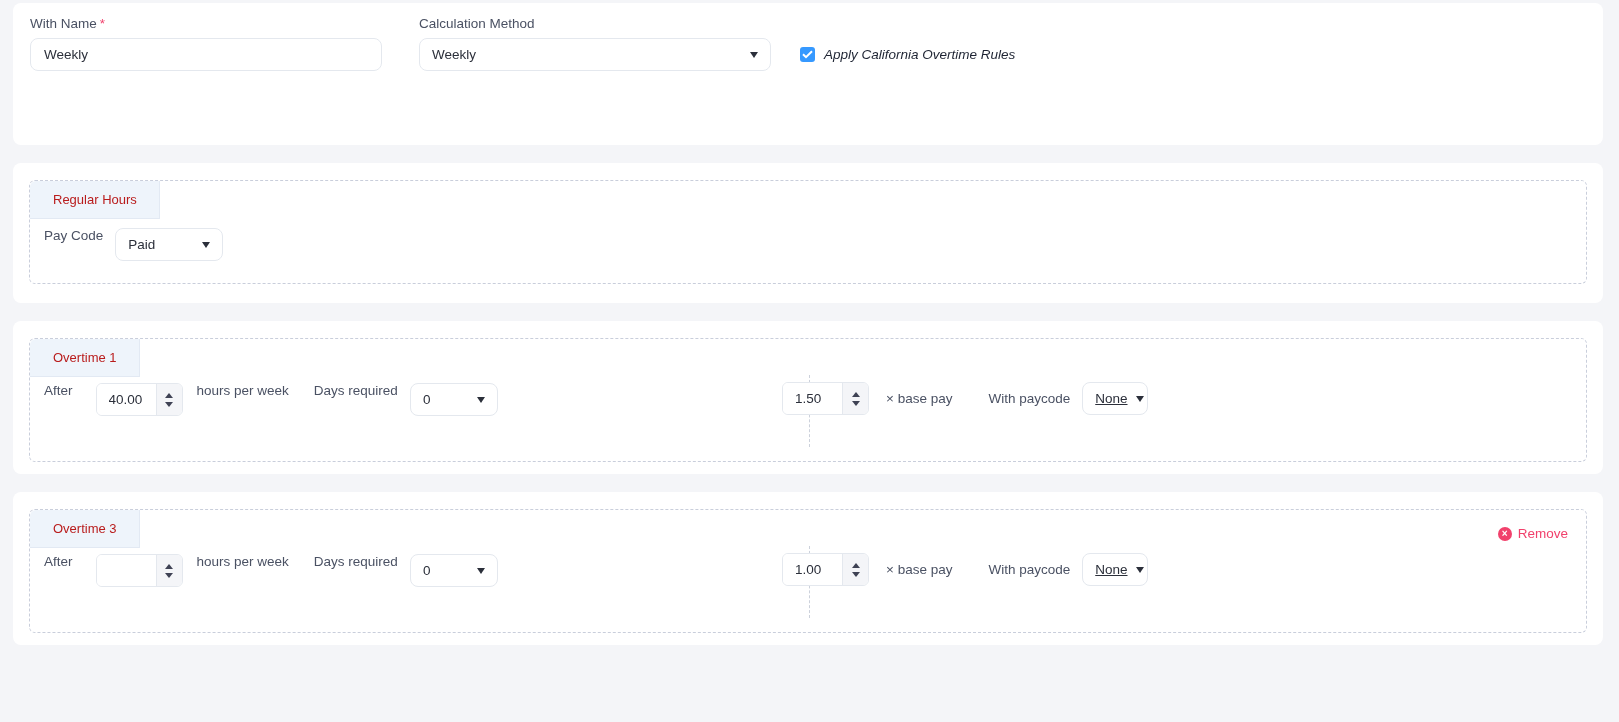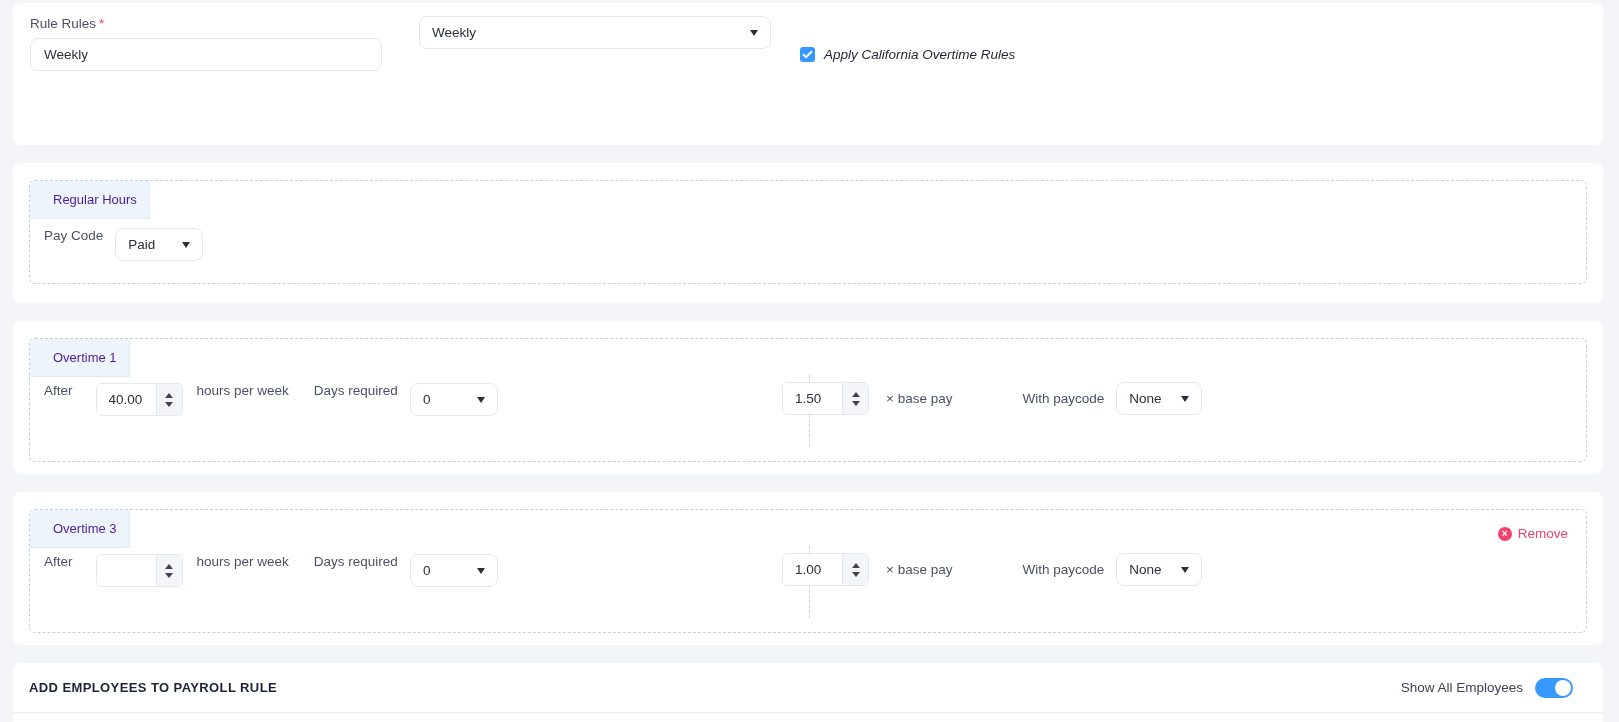--- a/index.html
+++ b/index.html
@@ -87,22 +87,22 @@
     position: relative;
   }
   .panel-regular { height: 104px; }
   .panel-ot { height: 124px; }
   .tab {
     display: inline-block;
     background: #eef4fb;
     border-right: 1px solid #e2e9f3;
     border-bottom: 1px solid #e2e9f3;
     border-top-left-radius: 6px;
-    padding: 11px 12px 11px 23px;
-    font-size: 13px; color: #4c1d95;
+    padding: 11px 22px 11px 23px;
+    font-size: 13px; color: #b91c1c;
   }
   .row { display: flex; align-items: flex-start; margin: 6px 0 0 14px; }
   .row-regular { margin-top: 9px; }
   .inline-label { font-size: 13.5px; color: #4a5163; white-space: nowrap; }
 
   .num-wrap {
     display: flex; align-items: stretch; height: 33px;
     border: 1px solid #e4e8ee; border-radius: 6px;
     overflow: hidden; background: #fff;
   }
@@ -114,23 +114,23 @@
   .spinner {
     width: 26px; background: #f4f5f8;
     border-left: 1px solid #e4e8ee;
     display: flex; flex-direction: column;
     align-items: center; justify-content: center; gap: 4px;
     cursor: pointer;
   }
   .tri-up { width:0; height:0; border-left:4px solid transparent; border-right:4px solid transparent; border-bottom:5px solid #3f4254; }
   .tri-down { width:0; height:0; border-left:4px solid transparent; border-right:4px solid transparent; border-top:5px solid #3f4254; }
 
-  .select-sm-paycode { width: 88px; gap: 10px; }
+  .select-sm-paycode { width: 108px; gap: 10px; }
   .select-sm-days { width: 88px; }
-  .select-sm-none { width: 86px; }
+  .select-sm-none { width: 66px; text-decoration: underline; }
 
   .v-divider {
     position: absolute;
     left: 779px; top: 36px; height: 72px;
     border-left: 1px dashed #ccd1db;
   }
   .right-group {
     position: absolute; left: 752px; top: 43px;
     display: flex; align-items: center;
   }
@@ -146,21 +146,21 @@
     font-size: 10px; font-weight: 700; line-height: 14px;
     text-align: center;
   }
 
   
   .gap9  { margin-left: 23px; }
   .gap12 { margin-left: 12px; }
   .gap14 { margin-left: 14px; }
   .gap17 { margin-left: 17px; }
   .gap25 { margin-left: 25px; }
-  .gap44 { margin-left: 70px; }
+  .gap44 { margin-left: 36px; }
 
   
   .card-employees { height: 59px; margin-bottom: 0; border-radius: 8px 8px 0 0; }
   .emp-header {
     height: 50px;
     display: flex; align-items: center; justify-content: space-between;
     padding: 0 30px 0 16px;
     border-bottom: 1px solid #eaeef3;
     background: #fff;
   }
@@ -178,25 +178,26 @@
 </style>
 </head>
 <body>
 
 <div class="page">
 
   <div class="card card-rules">
     <div class="rules-body">
       <div class="field-group">
         <span class="field-label">
-          <span>Rule Rules</span><span class="req">*</span>
+          <span>With Name</span><span class="req">*</span>
         </span>
         <input class="text-input" type="text" value="Weekly" style="">
       </div>
       <div class="field-group cm-group">
+        <span class="field-label">Calculation Method</span>
         <div class="select select-wide">
           <span>Weekly</span>
           <span class="caret"></span>
         </div>
       </div>
       <div class="cb-group">
         <div class="checkbox">
           <svg width="11" height="9" viewBox="0 0 11 9">
             <polyline points="1,4.2 4,7.2 10,1.2" fill="none" stroke="#ffffff" stroke-width="2"></polyline>
           </svg>
@@ -299,25 +300,14 @@
         <span class="inline-label gap17">× base pay</span>
         <span class="inline-label gap44">With paycode</span>
         <div class="select select-sm-none gap12">
           <span>None</span>
           <span class="caret"></span>
         </div>
       </div>
     </div>
   </div>
 
-  <div class="card card-employees">
-    <div class="emp-header">
-      <span class="card-title">ADD EMPLOYEES TO PAYROLL RULE</span>
-      <div class="emp-right">
-        <span class="emp-label">Show All Employees</span>
-        <div class="toggle">
-          <span class="toggle-knob"></span>
-        </div>
-      </div>
-    </div>
-  </div>
 
 </div>
 
 </body></html>

